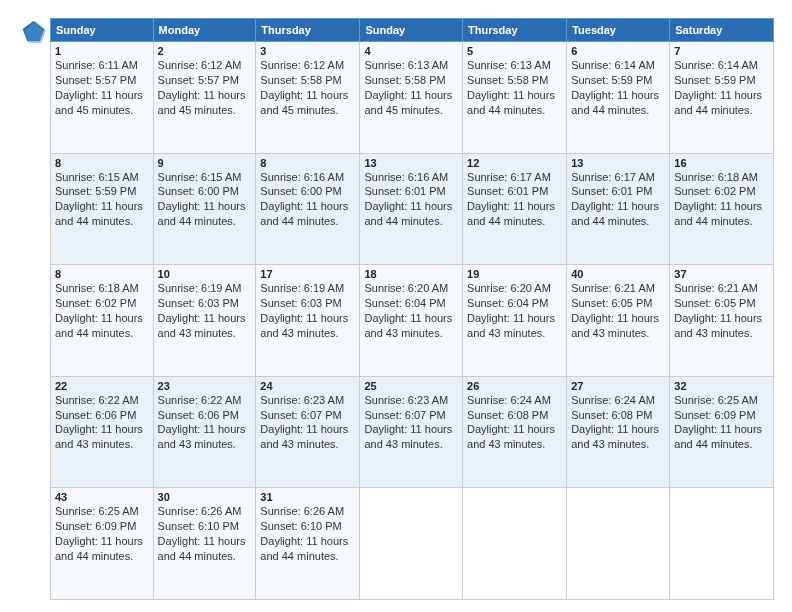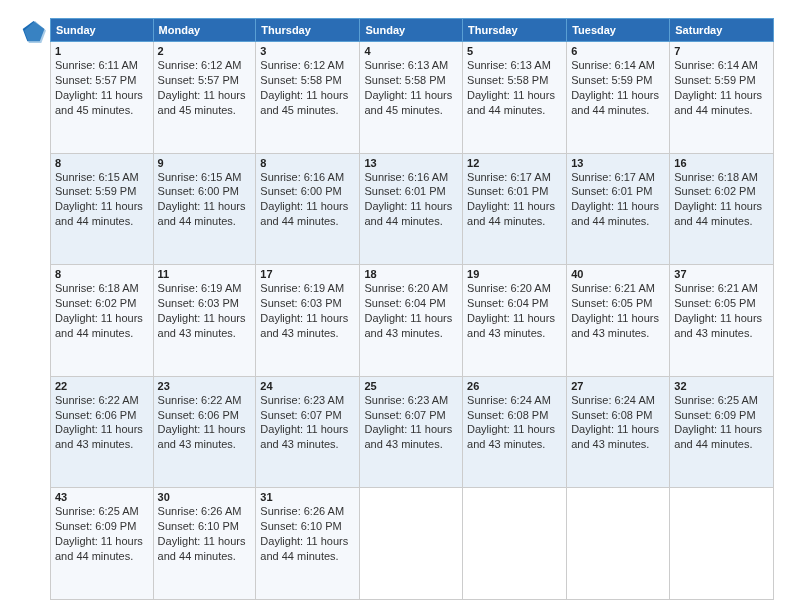--- a/index.html
+++ b/index.html
@@ -166,21 +166,21 @@
           <td><span class="day-num">12</span>
         <span class="day-info">Sunrise: 6:17 AM<br>Sunset: 6:01 PM<br>Daylight: 11 hours and 44 minutes.</span></td>
           <td><span class="day-num">13</span>
         <span class="day-info">Sunrise: 6:17 AM<br>Sunset: 6:01 PM<br>Daylight: 11 hours and 44 minutes.</span></td>
           <td><span class="day-num">16</span>
         <span class="day-info">Sunrise: 6:18 AM<br>Sunset: 6:02 PM<br>Daylight: 11 hours and 44 minutes.</span></td>
         </tr>
         <tr>
           <td><span class="day-num">8</span>
         <span class="day-info">Sunrise: 6:18 AM<br>Sunset: 6:02 PM<br>Daylight: 11 hours and 44 minutes.</span></td>
-          <td><span class="day-num">11</span>
+          <td><span class="day-num">10</span>
         <span class="day-info">Sunrise: 6:19 AM<br>Sunset: 6:03 PM<br>Daylight: 11 hours and 43 minutes.</span></td>
           <td><span class="day-num">17</span>
         <span class="day-info">Sunrise: 6:19 AM<br>Sunset: 6:03 PM<br>Daylight: 11 hours and 43 minutes.</span></td>
           <td><span class="day-num">18</span>
         <span class="day-info">Sunrise: 6:20 AM<br>Sunset: 6:04 PM<br>Daylight: 11 hours and 43 minutes.</span></td>
           <td><span class="day-num">19</span>
         <span class="day-info">Sunrise: 6:20 AM<br>Sunset: 6:04 PM<br>Daylight: 11 hours and 43 minutes.</span></td>
           <td><span class="day-num">40</span>
         <span class="day-info">Sunrise: 6:21 AM<br>Sunset: 6:05 PM<br>Daylight: 11 hours and 43 minutes.</span></td>
           <td><span class="day-num">37</span>

